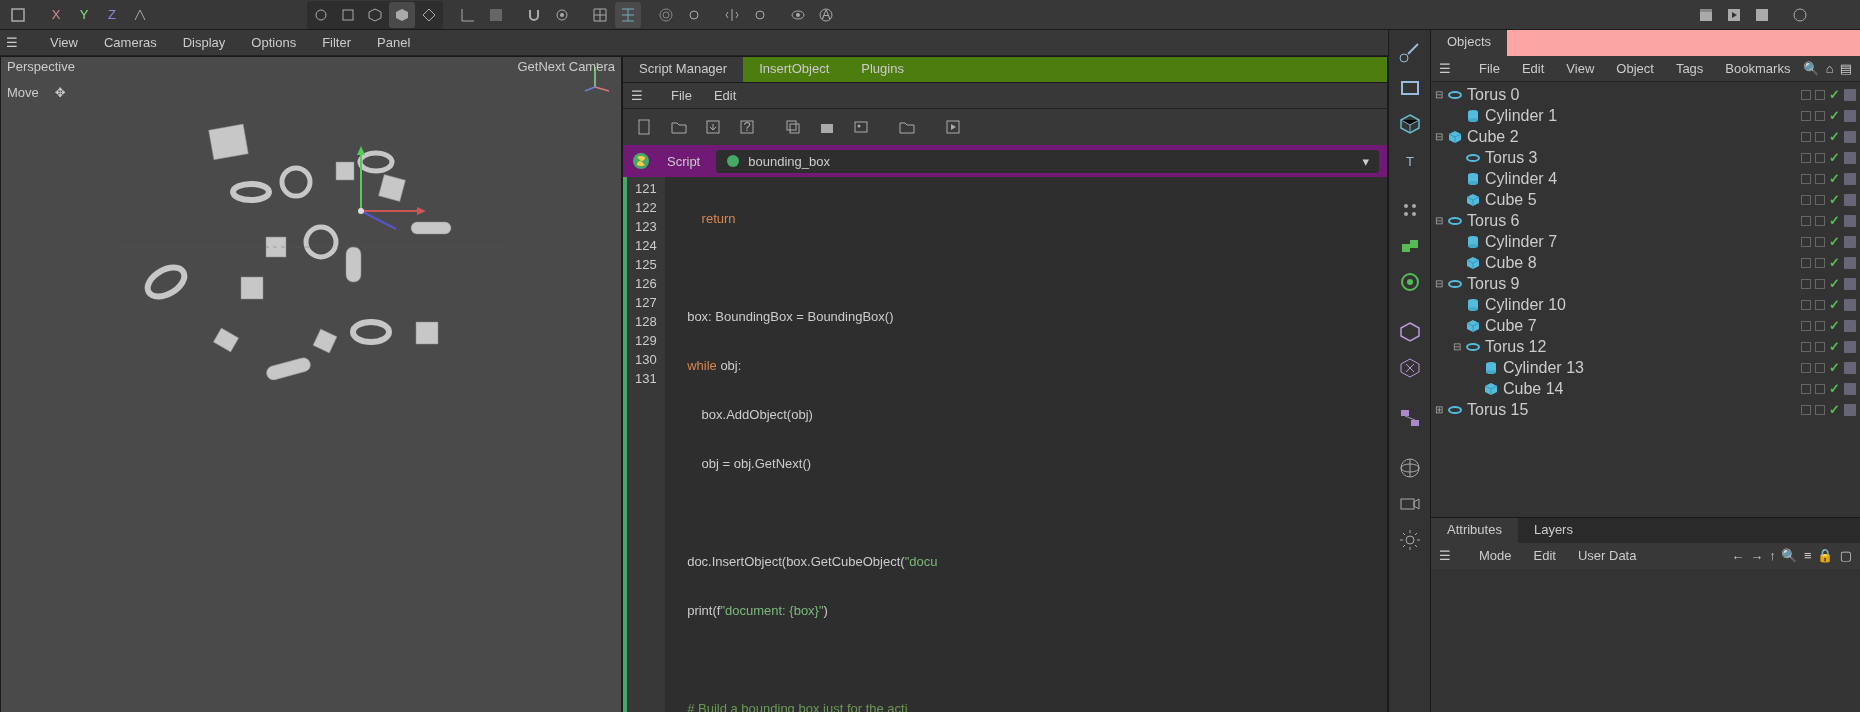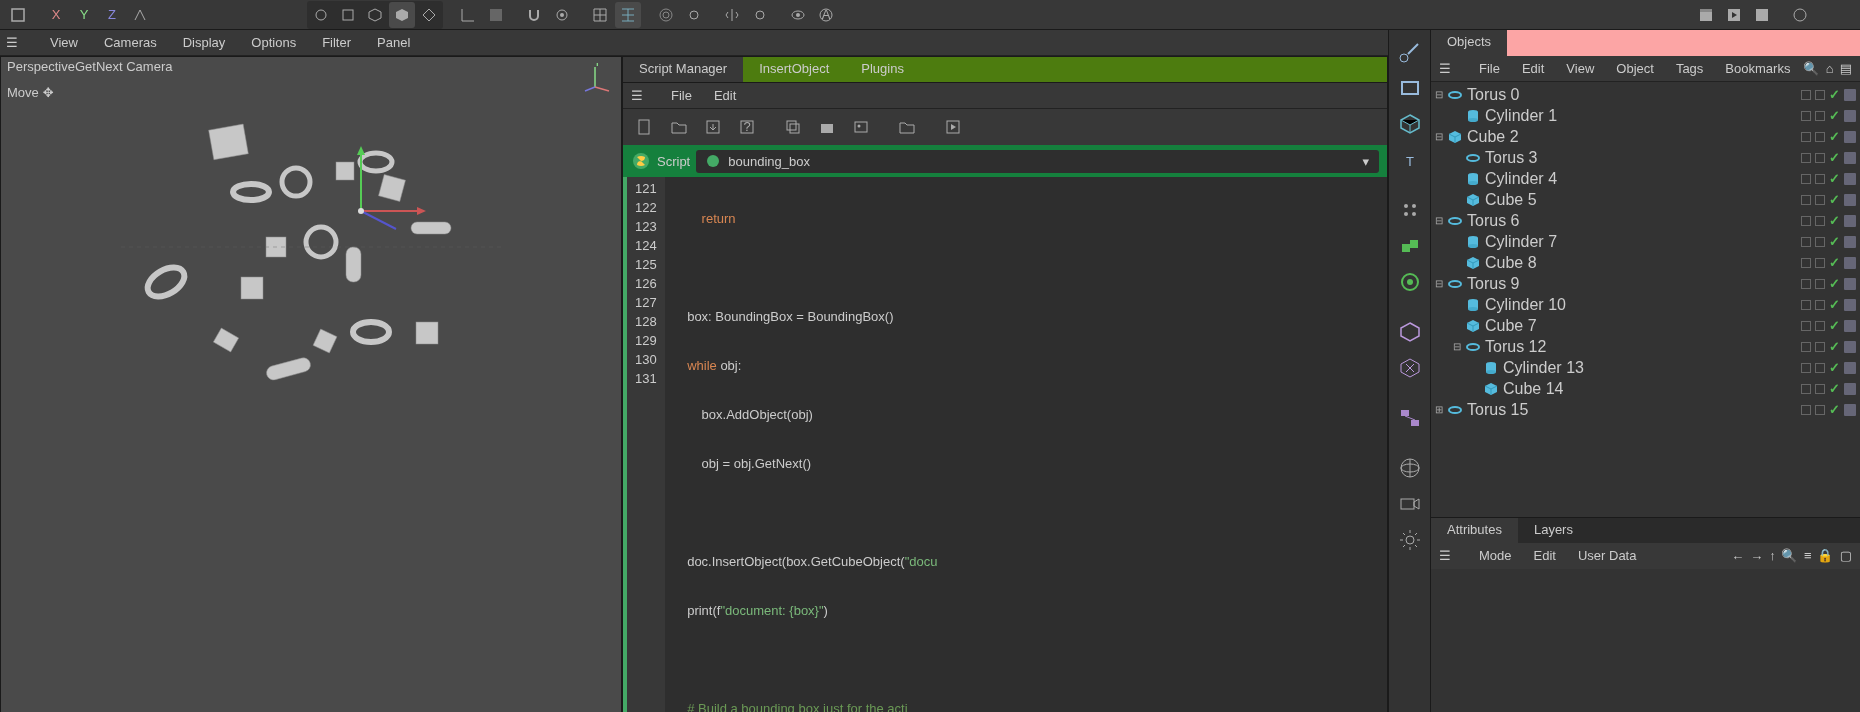--- a/index.html
+++ b/index.html
@@ -11,33 +11,33 @@
 .tb-group{display:flex;gap:1px;background:#2e2e2e;border-radius:3px;padding:1px}
 .tb-btn.active{background:#4a4a4a}
 .axis-x{color:#d88}
 .axis-y{color:#8d8}
 .axis-z{color:#88d}
 .main{display:grid;grid-template-columns:622px 1fr;grid-template-rows:26px 1fr 200px}
 .menubar{grid-column:1/3;background:#383838;display:flex;align-items:center;padding:0 6px;gap:18px;border-bottom:1px solid #222}
 .menu-item{cursor:pointer;padding:3px 4px}
 .hamburger{width:18px;cursor:pointer;margin-right:4px}
 .viewport{background:#4a4a4a;position:relative;border:1px solid #1a1a1a}
-.vp-header{position:absolute;top:0;left:0;right:0;height:20px;display:flex;padding:2px 6px;font-size:12px;color:#aaa}
-.vp-move{position:absolute;top:28px;left:6px;display:flex;align-items:center;gap:4px;font-size:12px}
+.vp-header{position:absolute;top:0;left:0;right:0;height:20px;display:flex;justify-content:space-between;padding:2px 6px;font-size:12px;color:#aaa}
+.vp-move{position:absolute;top:28px;left:6px;display:flex;align-items:center;gap:16px;font-size:12px}
 .vp-axis{position:absolute;top:6px;right:8px;width:30px;height:30px}
 .vp-gizmo{position:absolute;top:84px;left:350px}
 .vp-scene{position:absolute;top:50px;left:120px;width:380px;height:300px;opacity:0.85}
 .script-panel{background:#333;display:grid;grid-template-rows:26px 26px 36px 32px 1fr 22px 30px;border:1px solid #1a1a1a}
 .tabs{display:flex;background:#4d7c0f;border-bottom:1px solid #1a1a1a}
 .tab{padding:4px 16px;cursor:pointer;font-size:13px}
 .tab.active{background:#383838}
 .submenu{display:flex;align-items:center;padding:0 8px;gap:14px;background:#383838;border-bottom:1px solid #222}
 .tool-row{display:flex;align-items:center;gap:6px;padding:0 8px;background:#383838}
 .tool-btn{width:28px;height:28px;display:flex;align-items:center;justify-content:center;cursor:pointer;border-radius:3px}
-.script-sel{display:flex;align-items:center;gap:6px;padding:0 8px;background:#15803d}
+.script-sel{display:flex;align-items:center;gap:16px;padding:0 8px;background:#701a75}
 .script-dd{flex:1;background:#2e2e2e;border-radius:3px;padding:4px 10px;display:flex;align-items:center;gap:8px;cursor:pointer}
 .code-area{background:#2e2e2e;display:flex;overflow:hidden;font-family:'Courier New',monospace;font-size:15px}
 .gutter{background:#383838;padding:2px 8px;text-align:right;color:#aaa;border-left:4px solid #4a6}
 .gutter div{height:19px;line-height:19px}
 .code{padding:2px 8px;white-space:pre}
 .code div{height:19px;line-height:19px}
 .kw{color:#d88652}
 .str{color:#7ab87a}
 .cmt{color:#6a9955}
 .vtoolbar{background:#333;display:flex;flex-direction:column;align-items:center;padding:6px 0;gap:4px;border-left:1px solid #1a1a1a}

